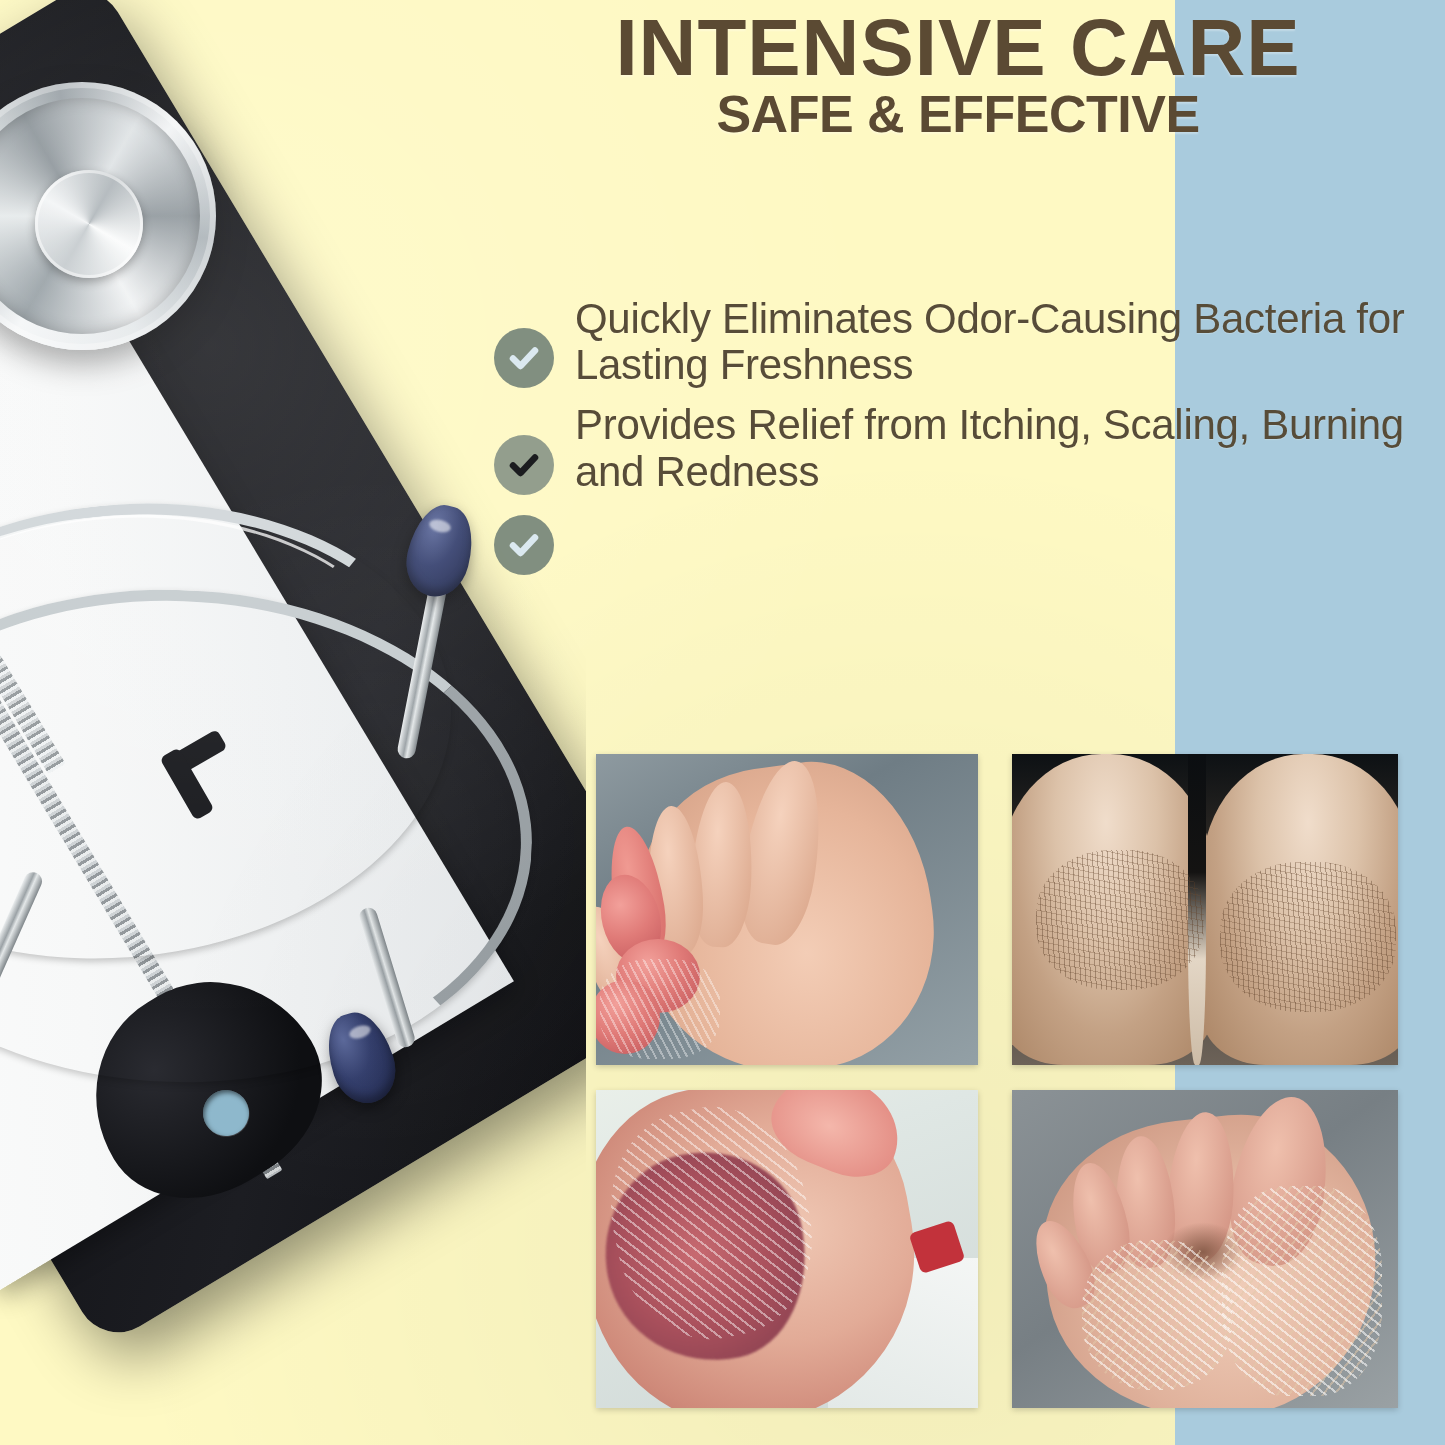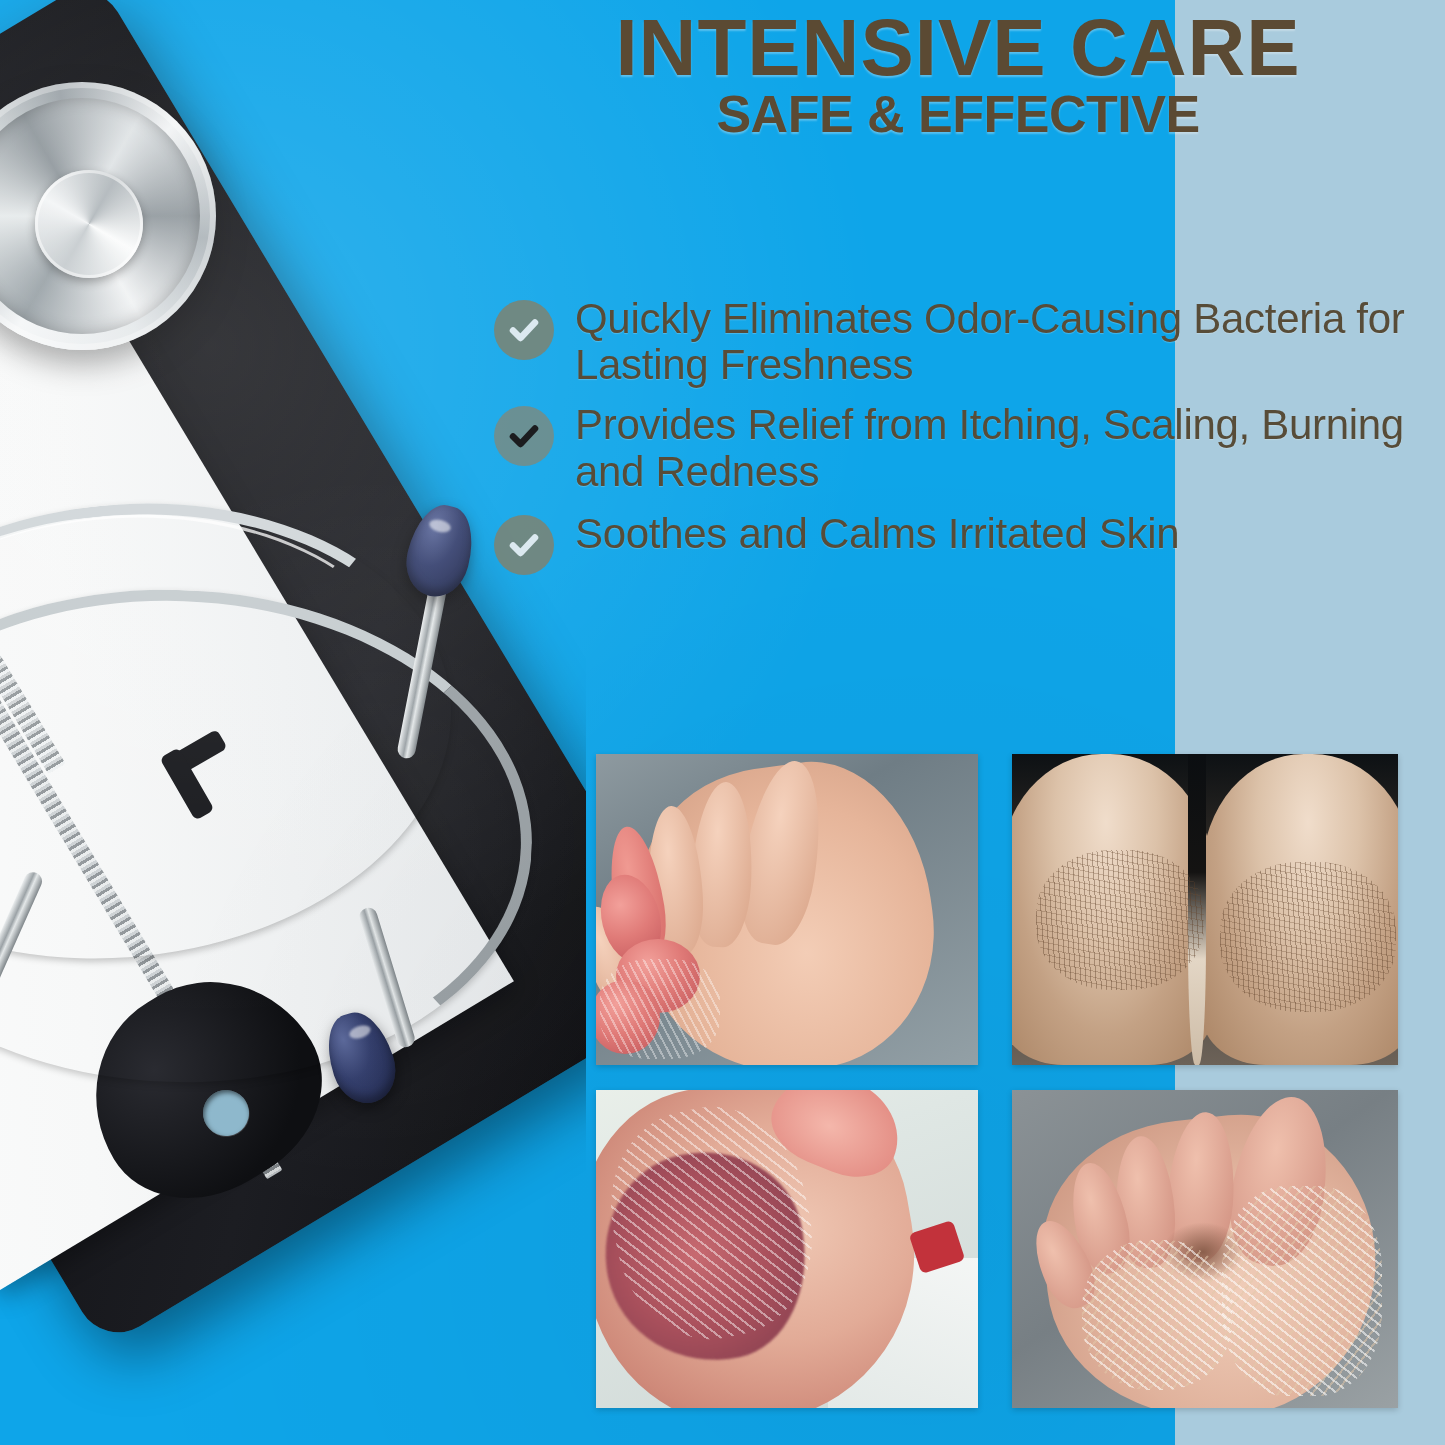--- a/index.html
+++ b/index.html
@@ -1,21 +1,21 @@
 <!DOCTYPE html>
 <html><head>
 <meta charset="utf-8">
 <style>
   html,body{margin:0;padding:0;}
   body{
     width:1445px;height:1445px;overflow:hidden;
     font-family:"Liberation Sans", sans-serif;
     background:#a9cbdd;
   }
-  #root{position:relative;width:1175px;height:1445px;background:#0ea5e9;}
+  #root{position:relative;width:1175px;height:1445px;background:#fef9c3;}
 
   
   .grain{position:absolute;inset:0;
     background:
       radial-gradient(circle at 18% 24%, rgba(255,255,255,.14), rgba(255,255,255,0) 46%),
       radial-gradient(circle at 78% 86%, rgba(0,0,0,.05), rgba(0,0,0,0) 52%);
     pointer-events:none;}
 
   
   .photo-left{position:absolute;left:0;top:0;width:586px;height:1445px;overflow:hidden;}
@@ -154,21 +154,21 @@
   .h-line{
     color:#5b4a33;font-weight:bold;letter-spacing:-.5px;line-height:.99;
     text-shadow:0 2px 2px rgba(255,255,255,.30);
   }
   .h1{font-size:80px;letter-spacing:1px;}
   .h2{font-size:74px;margin-top:2px;}
   .h3{font-size:52px;letter-spacing:-.5px;margin-top:2px;}
 
   
   .bullets{position:absolute;left:494px;top:296px;width:950px;}
-  .bullet{display:flex;align-items:flex-start;margin-bottom:14px;}
+  .bullet{display:flex;align-items:flex-end;margin-bottom:14px;}
   .bullet.b2{margin-bottom:16px;}
   .check{
     flex:0 0 auto;width:60px;height:60px;border-radius:50%;
     background:rgba(118,133,122,.92);
     display:flex;align-items:center;justify-content:center;margin-top:4px;
   }
   .check.dim{background:rgba(123,138,128,.82);}
   .check svg{display:block;}
   .b-text{
     margin-left:21px;color:#574c38;font-size:42px;line-height:1.10;
@@ -328,21 +328,20 @@
       </span>
       <span class="b-text">Provides Relief from Itching, Scaling, Burning and Redness</span>
     </div>
 
     <div class="bullet">
       <span class="check">
         <svg width="36" height="36" viewBox="0 0 36 36" aria-hidden="true">
           <path d="M7 18.5 L14.5 26 L29 10.5" fill="none" stroke="#dbe9f0" stroke-width="6.5" stroke-linecap="round" stroke-linejoin="round"></path>
         </svg>
       </span>
-      <span class="b-text">Soothes and Calms Irritated Skin</span>
     </div>
 
 
   </div>
 
   <div class="grid">
 
     <div class="cell c1">
       <div class="sole"></div>
       <div class="toe t1"></div>

